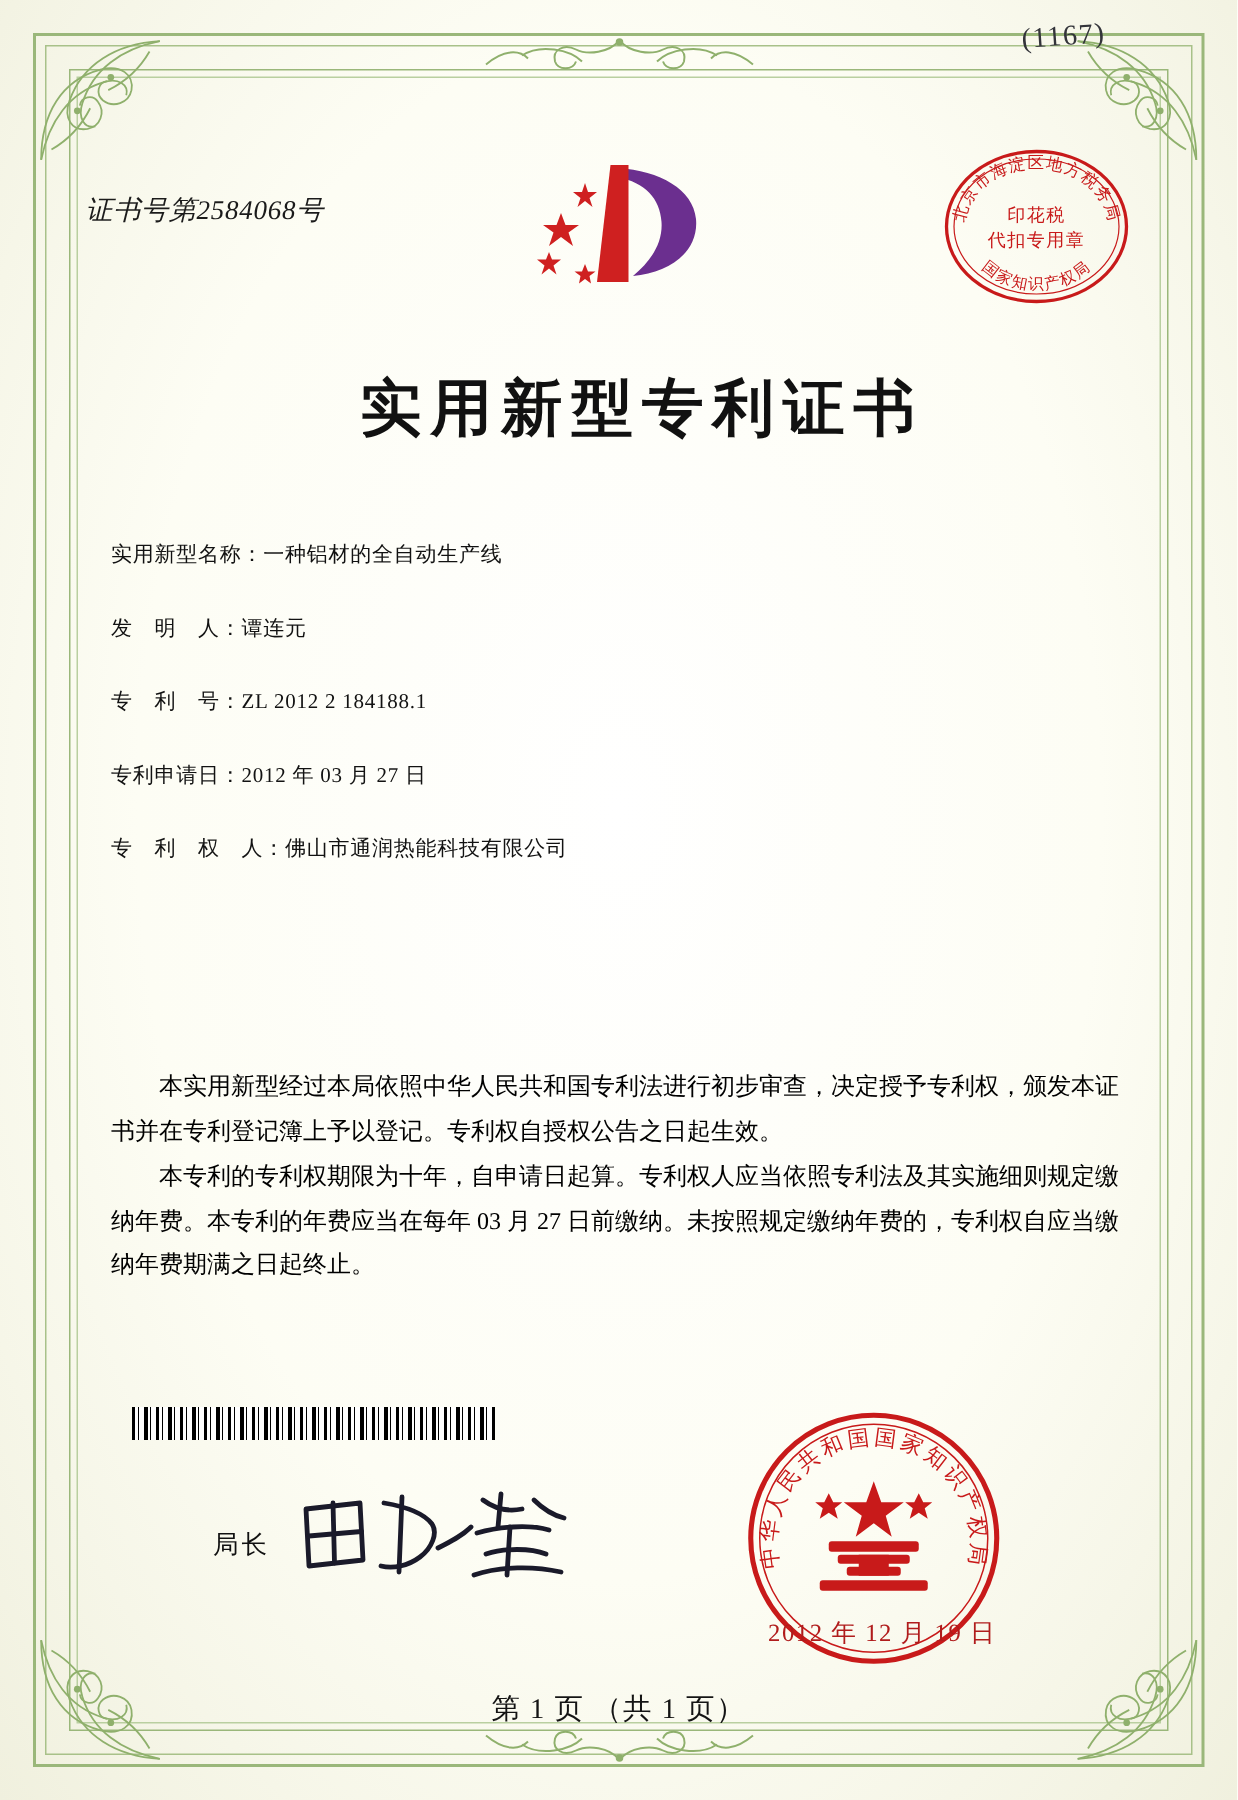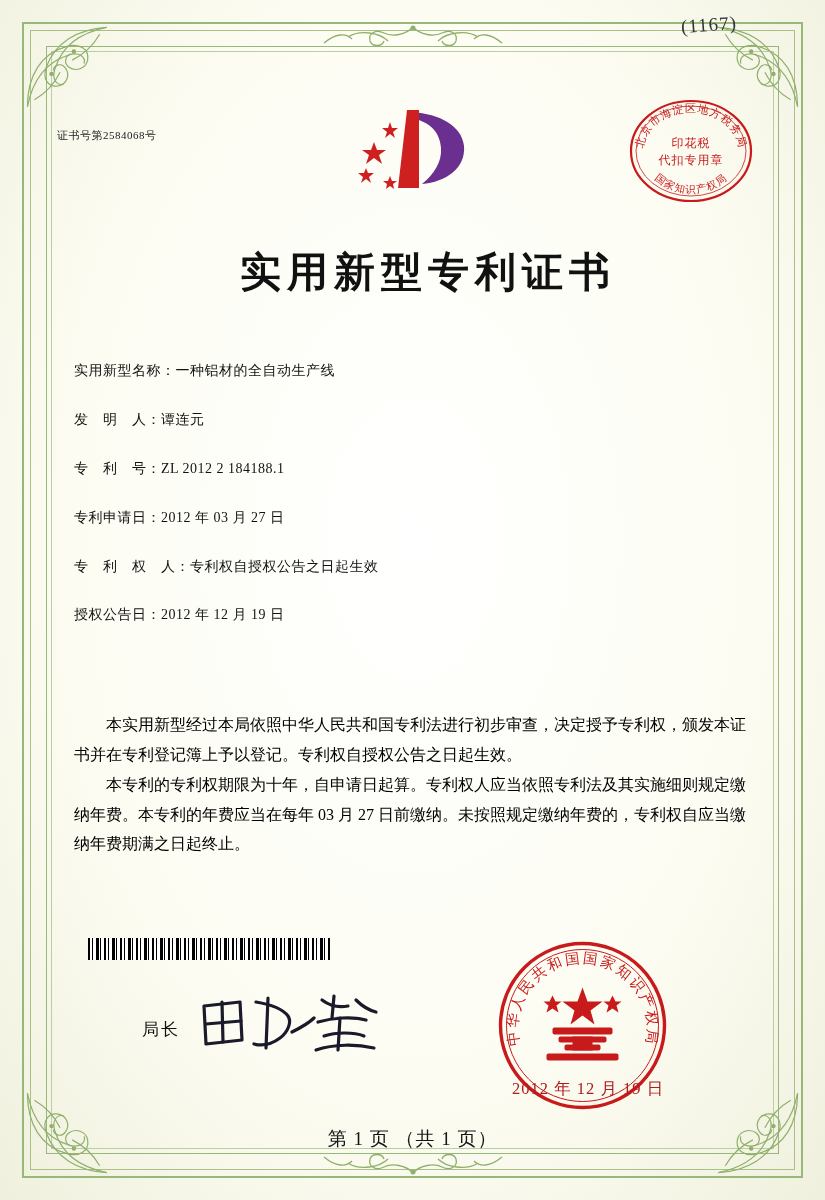--- a/index.html
+++ b/index.html
@@ -96,23 +96,24 @@
     color: #33343a;
     transform: rotate(-4deg);
     letter-spacing: 1px;
   }
 
   
   .cert-no {
     position: absolute;
     left: 57px;
     top: 128px;
-    font-size: 11px;
+    font-size: 18px;
     color: #1b1b1b;
     letter-spacing: 0.5px;
+    font-style: italic;
   }
 
   
   .logo {
     position: absolute;
     left: 50%;
     transform: translateX(-50%);
     top: 100px;
     width: 150px;
     height: 100px;
@@ -379,24 +380,21 @@
     <div class="field">
       <span class="lbl">发　明　人：</span><span class="val">谭连元</span>
     </div>
     <div class="field">
       <span class="lbl">专　利　号：</span><span class="val">ZL 2012 2 184188.1</span>
     </div>
     <div class="field">
       <span class="lbl">专利申请日：</span><span class="val">2012 年 03 月 27 日</span>
     </div>
     <div class="field">
-      <span class="lbl">专　利　权　人：</span><span class="val">专利权自授权公告之日起生效</span>
-    </div>
-    <div class="field">
-      <span class="lbl">授权公告日：</span><span class="val">2012 年 12 月 19 日</span>
+      <span class="lbl">专　利　权　人：</span><span class="val">佛山市通润热能科技有限公司</span>
     </div>
   </div>
 
   <div class="body-text">
     <p>本实用新型经过本局依照中华人民共和国专利法进行初步审查，决定授予专利权，颁发本证书并在专利登记簿上予以登记。专利权自授权公告之日起生效。</p>
     <p>本专利的专利权期限为十年，自申请日起算。专利权人应当依照专利法及其实施细则规定缴纳年费。本专利的年费应当在每年 03 月 27 日前缴纳。未按照规定缴纳年费的，专利权自应当缴纳年费期满之日起终止。</p>
   </div>
 
   <div class="barcode"></div>
 

